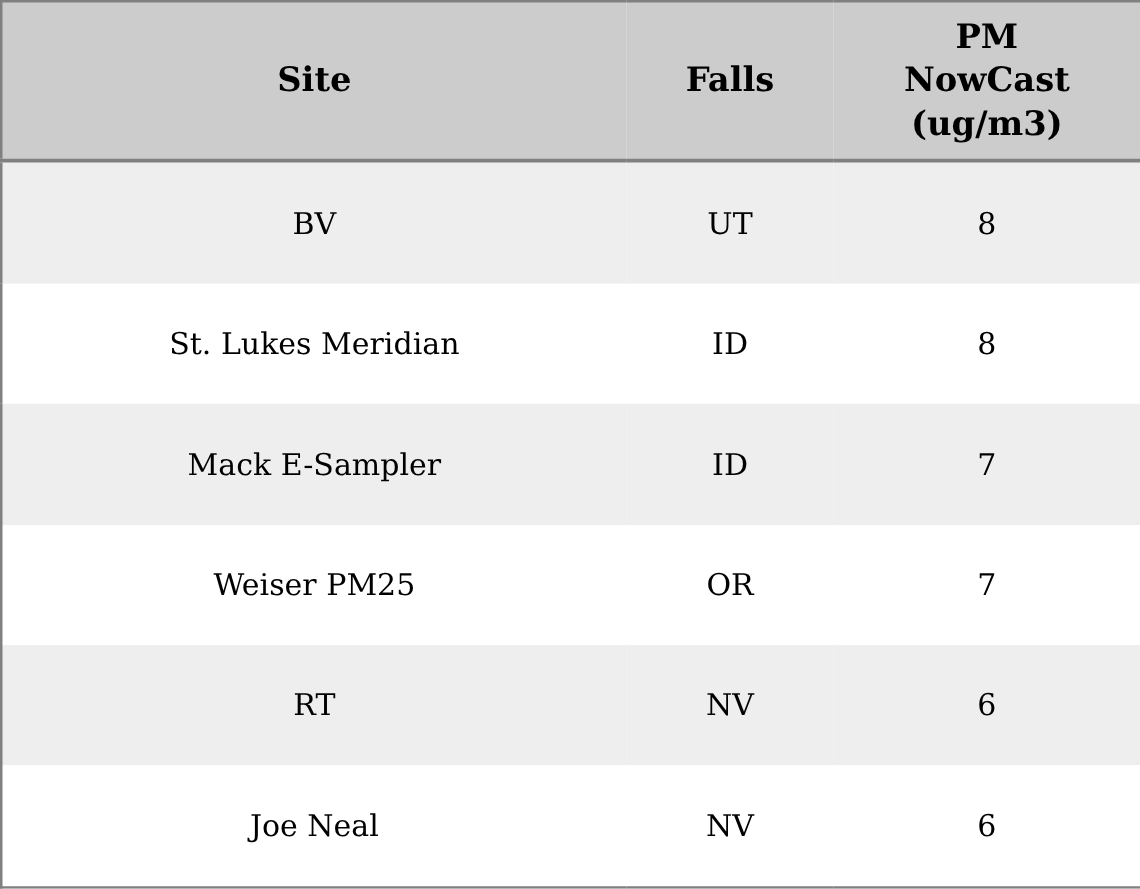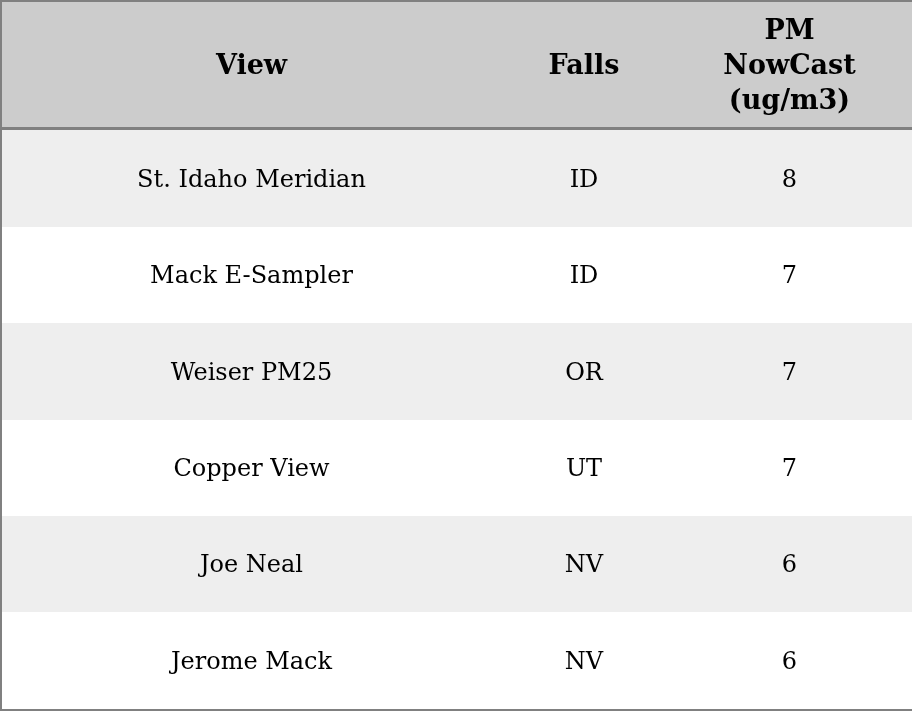--- a/index.html
+++ b/index.html
@@ -57,56 +57,56 @@
 <div class="screen">
   <table class="aq-table">
     <colgroup>
       <col class="col-site">
       <col class="col-state">
       <col class="col-pm">
     </colgroup>
     <thead>
       <tr>
         <th>
-          <div>View</div>
+          <div>Site</div>
         </th>
         <th>
           <div>Falls</div>
         </th>
         <th>
           <div class="wrap-narrow">PM NowCast (ug/m3)</div>
         </th>
       </tr>
     </thead>
     <tbody>
       <tr>
-        <td>St. Idaho Meridian</td>
+        <td>BV</td>
+        <td>UT</td>
+        <td>8</td>
+      </tr>
+      <tr>
+        <td>St. Lukes Meridian</td>
         <td>ID</td>
         <td>8</td>
       </tr>
       <tr>
         <td>Mack E-Sampler</td>
         <td>ID</td>
         <td>7</td>
       </tr>
       <tr>
         <td>Weiser PM25</td>
         <td>OR</td>
         <td>7</td>
       </tr>
       <tr>
-        <td>Copper View</td>
-        <td>UT</td>
-        <td>7</td>
-      </tr>
-      <tr>
-        <td>Joe Neal</td>
+        <td>RT</td>
         <td>NV</td>
         <td>6</td>
       </tr>
       <tr>
-        <td>Jerome Mack</td>
+        <td>Joe Neal</td>
         <td>NV</td>
         <td>6</td>
       </tr>
     </tbody>
   </table>
 </div>
 
 </body></html>

